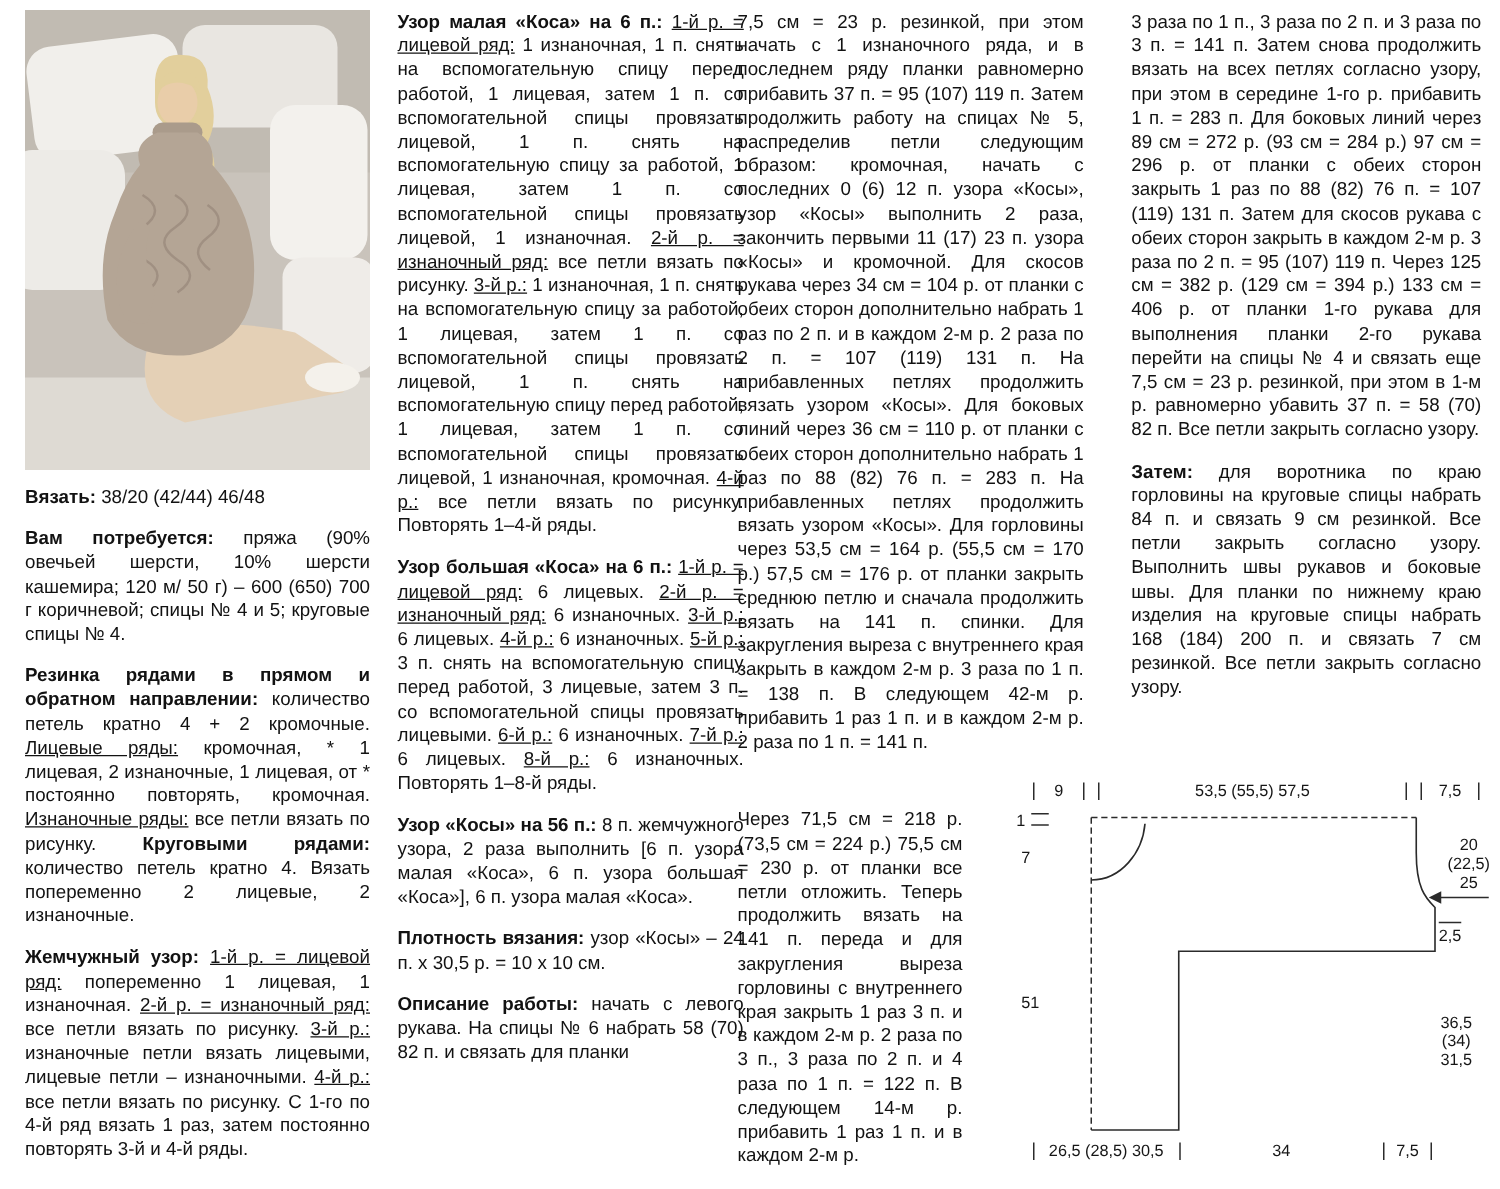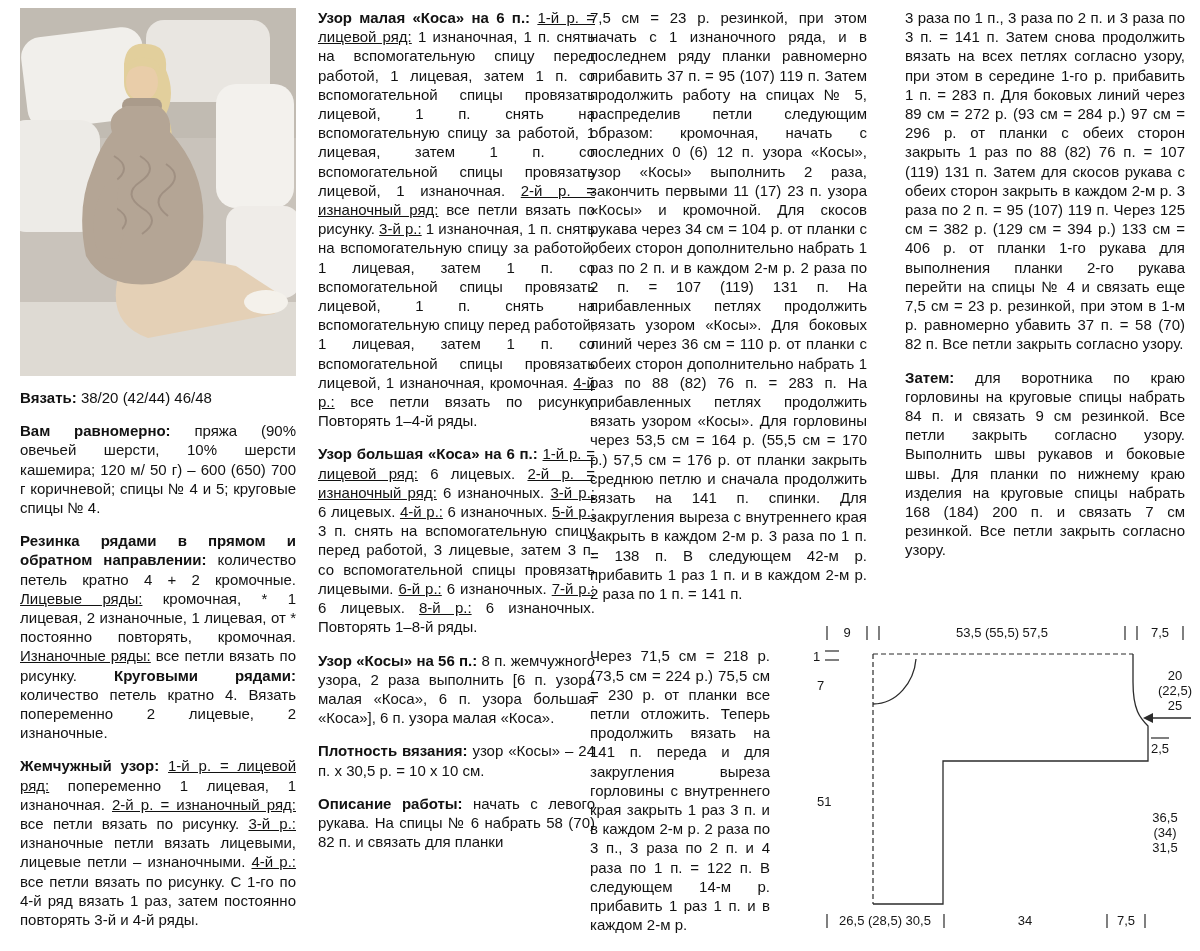--- a/index.html
+++ b/index.html
@@ -56,21 +56,21 @@
       <path d="M106 60 Q112 48 126 50 Q140 50 140 64 Q130 58 122 58 Q112 58 106 66 Z" fill="#e2cf9c"></path>
       <rect x="102" y="90" width="40" height="16" rx="8" fill="#aa9b8b"></rect>
       <path d="M92 124 Q86 106 106 98 L138 98 Q152 106 150 124 Q190 168 182 228 Q174 268 132 276 Q84 280 66 248 Q56 200 72 162 Q80 138 92 124 Z" fill="#b4a595"></path>
       <path d="M94 148 q20 12 0 26 q-18 12 2 26 q20 12 0 26" stroke="#a09082" fill="none" stroke-width="2"></path>
       <path d="M120 148 q20 12 0 26 q-18 12 2 26 q20 12 0 26" stroke="#a09082" fill="none" stroke-width="2"></path>
       <path d="M146 156 q18 12 0 26 q-16 12 2 26" stroke="#a09082" fill="none" stroke-width="2"></path>
       <path d="M94 166 Q66 198 76 238 Q82 254 98 250 L104 226 Q92 198 100 176 Z" fill="#b4a595"></path>
     </svg>
   </div>
   <p class="para"><span class="b">Вязать: </span><span>38/20 (42/44) 46/48</span></p>
-  <p class="para"><span class="b">Вам равномерно: </span><span>пряжа (90% овечьей шерсти, 10% шерсти кашемира; 120 м/ 50 г) – 600 (650) 700 г коричневой; спицы № 4 и 5; круговые спицы № 4.</span></p>
+  <p class="para"><span class="b">Вам потребуется: </span><span>пряжа (90% овечьей шерсти, 10% шерсти кашемира; 120 м/ 50 г) – 600 (650) 700 г коричневой; спицы № 4 и 5; круговые спицы № 4.</span></p>
   <p class="para"><span class="b">Резинка рядами в прямом и обратном направлении: </span><span>количество петель кратно 4 + 2 кромочные. </span><span class="u">Лицевые ряды:</span><span> кромочная, * 1 лицевая, 2 изнаночные, 1 лицевая, от * постоянно повторять, кромочная. </span><span class="u">Изнаночные ряды:</span><span> все петли вязать по рисунку. </span><span class="b">Круговыми рядами:</span><span> количество петель кратно 4. Вязать попеременно 2 лицевые, 2 изнаночные.</span></p>
   <p class="para"><span class="b">Жемчужный узор: </span><span class="u">1-й р. = лицевой ряд:</span><span> попеременно 1 лицевая, 1 изнаночная. </span><span class="u">2-й р. = изнаночный ряд:</span><span> все петли вязать по рисунку. </span><span class="u">3-й р.:</span><span> изнаночные петли вязать лицевыми, лицевые петли – изнаночными. </span><span class="u">4-й р.:</span><span> все петли вязать по рисунку. С 1-го по 4-й ряд вязать 1 раз, затем постоянно повторять 3-й и 4-й ряды.</span></p>
 </div>
 
 <div class="col" id="col2">
   <p class="para"><span class="b">Узор малая «Коса» на 6 п.: </span><span class="u">1-й р. = лицевой ряд:</span><span> 1 изнаночная, 1 п. снять на вспомогательную спицу перед работой, 1 лицевая, затем 1 п. со вспомогательной спицы провязать лицевой, 1 п. снять на вспомогательную спицу за работой, 1 лицевая, затем 1 п. со вспомогательной спицы провязать лицевой, 1 изнаночная. </span><span class="u">2-й р. = изнаночный ряд:</span><span> все петли вязать по рисунку. </span><span class="u">3-й р.:</span><span> 1 изнаночная, 1 п. снять на вспомогательную спицу за работой, 1 лицевая, затем 1 п. со вспомогательной спицы провязать лицевой, 1 п. снять на вспомогательную спицу перед работой, 1 лицевая, затем 1 п. со вспомогательной спицы провязать лицевой, 1 изнаночная, кромочная. </span><span class="u">4-й р.:</span><span> все петли вязать по рисунку. Повторять 1–4-й ряды.</span></p>
   <p class="para"><span class="b">Узор большая «Коса» на 6 п.: </span><span class="u">1-й р. = лицевой ряд:</span><span> 6 лицевых. </span><span class="u">2-й р. = изнаночный ряд:</span><span> 6 изнаночных. </span><span class="u">3-й р.:</span><span> 6 лицевых. </span><span class="u">4-й р.:</span><span> 6 изнаночных. </span><span class="u">5-й р.:</span><span> 3 п. снять на вспомогательную спицу перед работой, 3 лицевые, затем 3 п. со вспомогательной спицы провязать лицевыми. </span><span class="u">6-й р.:</span><span> 6 изнаночных. </span><span class="u">7-й р.:</span><span> 6 лицевых. </span><span class="u">8-й р.:</span><span> 6 изнаночных. Повторять 1–8-й ряды.</span></p>
   <p class="para"><span class="b">Узор «Косы» на 56 п.: </span><span>8 п. жемчужного узора, 2 раза выполнить [6 п. узора малая «Коса», 6 п. узора большая «Коса»], 6 п. узора малая «Коса».</span></p>
   <p class="para"><span class="b">Плотность вязания: </span><span>узор «Косы» – 24 п. х 30,5 р. = 10 х 10 см.</span></p>
   <p class="para"><span class="b">Описание работы: </span><span>начать с левого рукава. На спицы № 6 набрать 58 (70) 82 п. и связать для планки</span></p>

